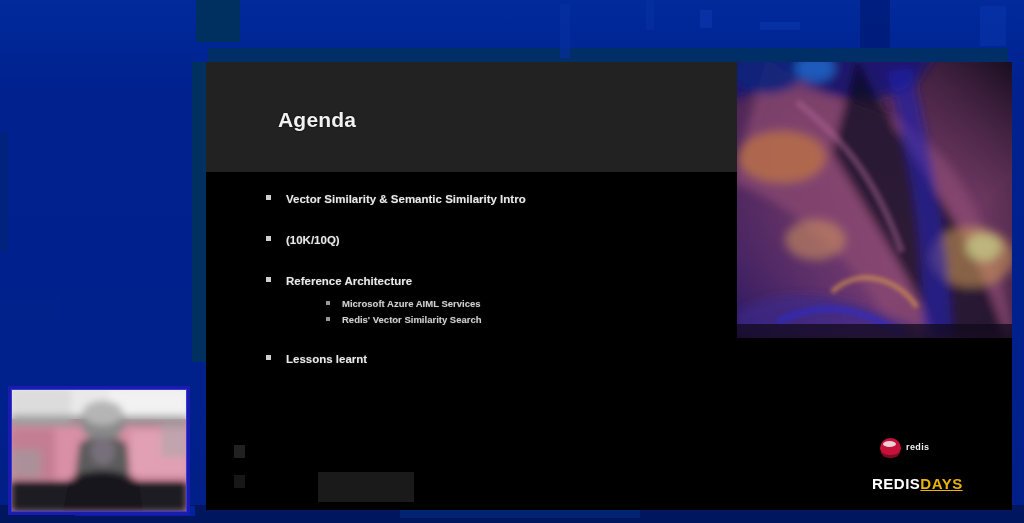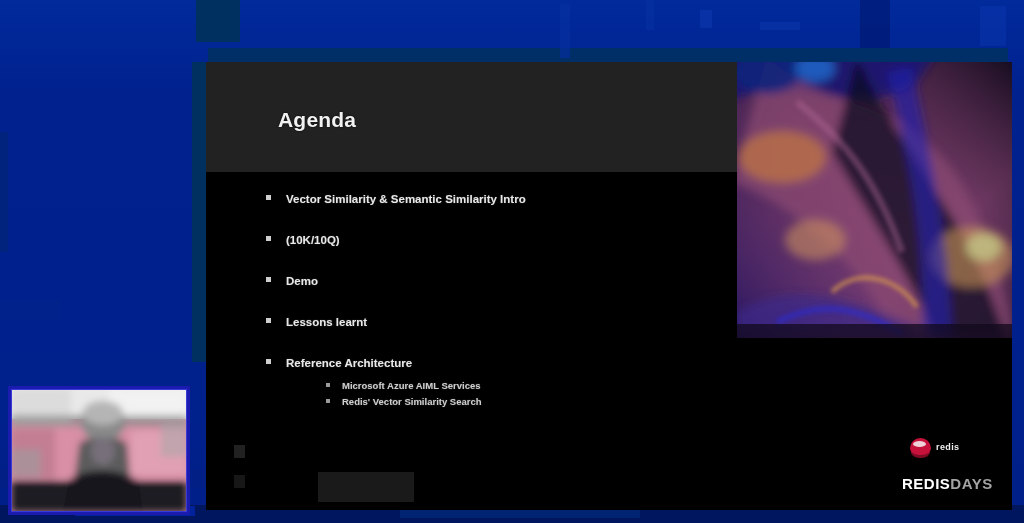--- a/index.html
+++ b/index.html
@@ -109,21 +109,21 @@
   }
   .sub::before{
     content:"";
     position:absolute; left:2px; top:4px;
     width:4px; height:4px;
     background:#9a9a9a;
   }
 
   
   .redis-logo{
-    position:absolute; right:0; bottom:18px;
+    position:absolute; right:30px; bottom:18px;
     width:110px; height:54px;
   }
   .redis-mark{
     position:absolute; left:8px; top:0;
     display:flex; align-items:center; gap:5px;
   }
   .redis-mark .glyph{
     width:21px; height:17px;
     background:#c6123a;
     border-radius:50% 50% 45% 45% / 60% 60% 40% 40%;
@@ -142,21 +142,21 @@
     color:#efefef; font-size:9px; font-weight:bold;
     letter-spacing:.4px;
     filter:blur(.4px);
   }
   .redisdays{
     position:absolute; left:0; bottom:0;
     font-size:15px; font-weight:bold; letter-spacing:.5px;
     filter:blur(.3px);
   }
   .redisdays .a{ color:#ffffff; }
-  .redisdays .b{ color:#a3a3a3; }
+  .redisdays .b{ color:#eab308;text-decoration:underline; }
 
   
   .ghost{ position:absolute; background:#2c2c2c; opacity:.75; }
   .g1{ left:28px; bottom:52px; width:11px; height:13px; }
   .g2{ left:28px; bottom:22px; width:11px; height:13px; background:#1f1f1f;}
   .g3{ left:112px;bottom:8px;  width:96px; height:30px; background:#232323;}
 
   
   .pip{
     position:absolute; left:8px; top:386px;
@@ -252,38 +252,35 @@
     <div class="bullets">
 
       <div class="bul">
         <span>Vector Similarity &amp; Semantic Similarity Intro</span>
       </div>
 
       <div class="bul">
         <span class="l2">(10K/10Q)</span>
       </div>
 
-      <div class="bul">
-        <span>Demo</span>
-      </div>
-
-      <div class="bul">
-        <span>Lessons learnt</span>
-      </div>
 
       <div class="bul">
         <span>Reference Architecture</span>
         <div class="sublist">
           <div class="sub">
             <span>Microsoft Azure AIML Services</span>
           </div>
           <div class="sub">
             <span>Redis' Vector Similarity Search</span>
           </div>
         </div>
+      </div>
+
+      <div class="bul">
+        <span>Lessons learnt</span>
       </div>
 
     </div>
 
     <div class="ghost g1"></div>
     <div class="ghost g2"></div>
     <div class="ghost g3"></div>
 
     <div class="redis-logo">
       <div class="redis-mark">

